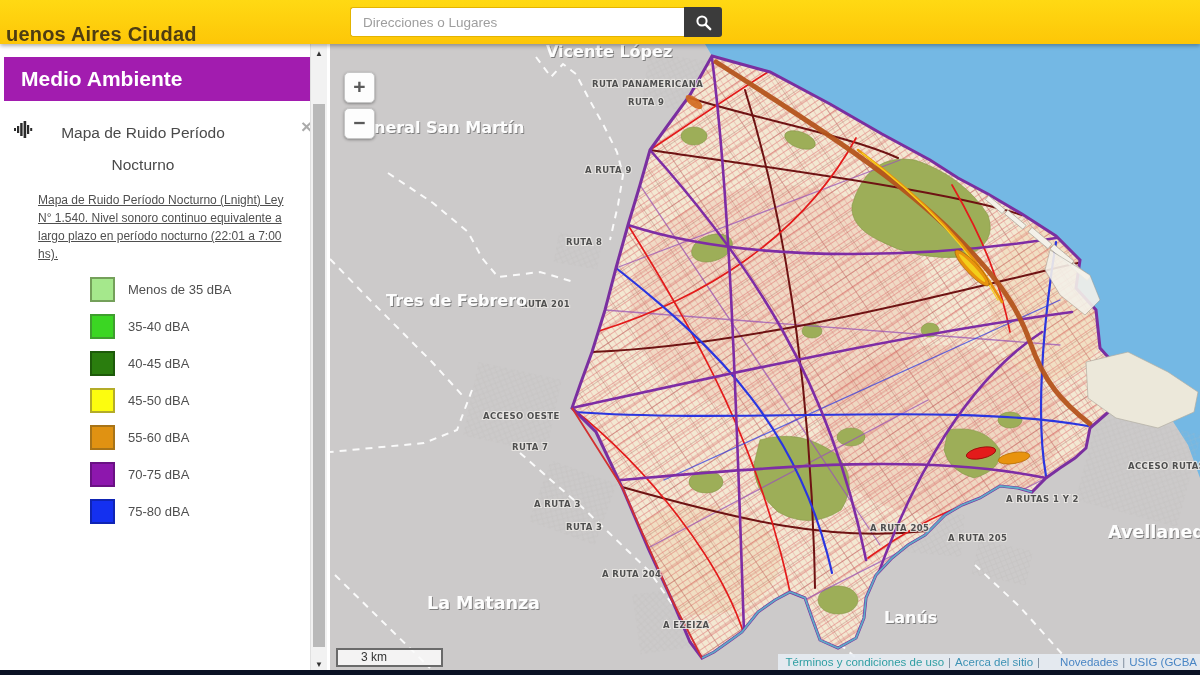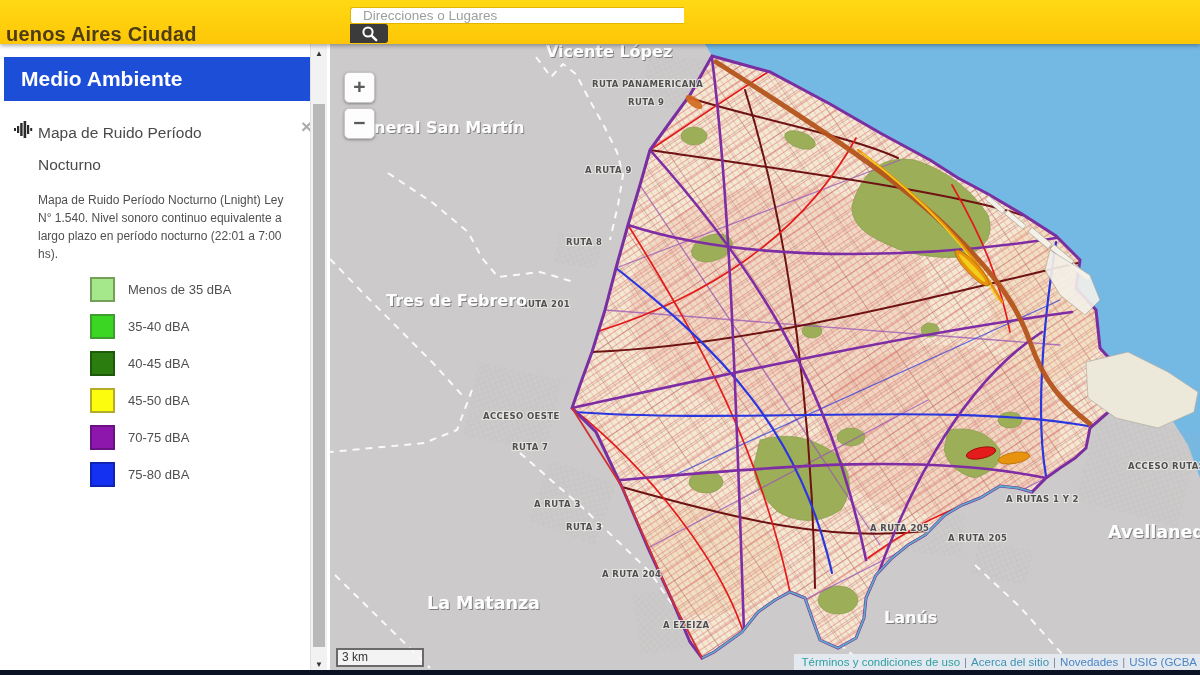--- a/index.html
+++ b/index.html
@@ -10,50 +10,50 @@
   
   .topbar{
     position:absolute;left:0;top:0;width:1200px;height:44px;
     background:linear-gradient(#FFD913,#FDC607);
     box-shadow:0 2px 4px rgba(0,0,0,.30);z-index:40;
   }
   .brand{
     position:absolute;left:6px;top:23px;font-size:20px;font-weight:bold;
     color:#4E3D12;letter-spacing:.2px;cursor:pointer;
   }
-  .searchwrap{position:absolute;left:350px;top:7px;height:28px;display:flex;flex-direction:column;}
+  .searchwrap{position:absolute;left:350px;top:7px;height:28px;display:flex;}
   .searchwrap input{
     width:334px;height:30px;border:1px solid #E3B400;border-right:none;
     border-radius:3px 0 0 3px;padding:0 12px;font-size:13.5px;color:#444;
     font-family:"Liberation Sans",sans-serif;outline:none;box-sizing:border-box;
   }
   .searchwrap input::placeholder{color:#9E9E9E;}
   .searchbtn{
     width:38px;height:30px;background:#3B3B3B;border:none;border-radius:0 3px 3px 0;
     display:flex;align-items:center;justify-content:center;cursor:pointer;
   }
   
   .sidebar{
     position:absolute;left:0;top:44px;width:330px;height:631px;background:#FFF;z-index:30;
   }
   .side-header{
-    margin:13px 0 0 4px;width:289px;height:44px;background:#1d4ed8;
+    margin:13px 0 0 4px;width:289px;height:44px;background:#a21caf;
     color:#FFF;font-size:21px;font-weight:bold;line-height:44px;padding-left:17px;
   }
-  .layer-row{position:relative;margin:16px 16px 0 14px;}
+  .layer-row{position:relative;margin:16px 16px 0 14px;text-align:center;}
   .wave-icon{position:absolute;left:0;top:4px;}
   .layer-title{
     margin-left:24px;width:210px;font-size:15.5px;line-height:2.05;color:#4A4A4A;
   }
   .layer-close{
     position:absolute;right:2px;top:0;font-size:19px;color:#ABABAB;
     cursor:pointer;line-height:1;font-weight:bold;
   }
   .layer-desc{
-    margin:10px 0 0 38px;width:254px;font-size:12px;line-height:1.52;color:#4F4F4F;
+    margin:10px 0 0 38px;width:254px;font-size:12px;line-height:1.52;color:#4F4F4F;text-decoration:underline;
   }
   .legend{margin:14px 0 0 46px;}
   .legend-row{display:flex;align-items:center;margin-bottom:12px;padding-left:44px;}
   .swatch{width:21px;height:21px;border:2px solid rgba(0,0,0,.3);box-sizing:content-box;}
   .legend-label{margin-left:13px;font-size:13px;color:#4F4F4F;}
   
   .sscroll{position:absolute;left:310px;top:0;width:16px;height:631px;background:#F2F2F2;border-left:1px solid #E0E0E0;}
   .sscroll .arr{position:absolute;left:0;width:16px;height:16px;font-size:8px;color:#333;
     text-align:center;line-height:16px;cursor:pointer;background:#F2F2F2;}
   .sscroll .arr.up{top:2px;} .sscroll .arr.down{bottom:2px;}
@@ -62,21 +62,21 @@
   .map{position:absolute;left:330px;top:44px;width:1014px;height:631px;}
   .zoomctl{position:absolute;left:344px;top:72px;z-index:20;}
   .zoombtn{
     width:29px;height:29px;background:#FDFDFD;border:1px solid #C6C6C6;border-radius:5px;
     box-shadow:0 1px 3px rgba(0,0,0,.35);font-size:21px;color:#5A5A5A;text-align:center;
     line-height:27px;margin-bottom:5px;cursor:pointer;font-weight:bold;
   }
   .scalebar{
     position:absolute;left:336px;bottom:8px;width:80px;height:15px;z-index:20;
     background:rgba(250,250,250,.85);border:2px solid #6A6A6A;
-    font-size:12px;color:#333;line-height:15px;padding-left:4px;
+    font-size:12px;color:#333;line-height:15px;padding-left:23px;
   }
   .footerlinks{
     position:absolute;right:0;bottom:5px;height:16px;z-index:25;
     background:rgba(230,236,242,.92);font-size:11.5px;line-height:16px;
     padding:0 3px 0 8px;white-space:nowrap;
   }
   .footerlinks a{text-decoration:none;cursor:pointer;}
   .footerlinks .sep{color:#7A8A9A;padding:0 4px;}
   .bottombar{position:absolute;left:0;bottom:0;width:1200px;height:5px;background:#0B1224;z-index:45;}
   
@@ -261,21 +261,21 @@
 </div>
 
 <div class="zoomctl">
   <div class="zoombtn">+</div>
   <div class="zoombtn">−</div>
 </div>
 
 <div class="scalebar">3 km</div>
 
 <div class="footerlinks">
-  <a style="color: rgb(47, 158, 163);">Términos y condiciones de uso</a><span class="sep">|</span><a style="color: rgb(61, 146, 180);">Acerca del sitio</a><span class="sep">|</span><a style="color: rgb(73, 133, 196);">Novedades</a><span class="sep">|</span><a style="color: rgb(73, 133, 196); text-align: right;">USIG (GCBA</a>
+  <a style="color: rgb(47, 158, 163);">Términos y condiciones de uso</a><span class="sep">|</span><a style="color: rgb(61, 146, 180);">Acerca del sitio</a><span class="sep">|</span><a style="color: rgb(73, 133, 196); margin-left: 16px;">Novedades</a><span class="sep">|</span><a style="color: rgb(73, 133, 196); text-align: right;">USIG (GCBA</a>
 </div>
 
 <div class="sidebar">
   <div class="side-header">Medio Ambiente</div>
 
   <div class="layer-row">
     <span class="wave-icon">
       <svg width="19" height="17" viewBox="0 0 19 17">
         <g fill="#2B2B2B">
           <rect x="0" y="7" width="2" height="3"></rect>
@@ -304,20 +304,24 @@
     </div>
     <div class="legend-row">
       <span class="swatch" style="background: rgb(42, 125, 14); border-color: rgb(29, 90, 10);"></span>
       <span class="legend-label">40-45 dBA</span>
     </div>
     <div class="legend-row">
       <span class="swatch" style="background: rgb(252, 252, 15); border-color: rgb(180, 172, 40);"></span>
       <span class="legend-label">45-50 dBA</span>
     </div>
     <div class="legend-row">
+      <span class="swatch" style="background: rgb(224, 146, 18); border-color: rgb(168, 116, 24);"></span>
+      <span class="legend-label">55-60 dBA</span>
+    </div>
+    <div class="legend-row">
       <span class="swatch" style="background: rgb(141, 23, 173); border-color: rgb(106, 17, 132);"></span>
       <span class="legend-label">70-75 dBA</span>
     </div>
     <div class="legend-row">
       <span class="swatch" style="background: rgb(20, 48, 240); border-color: rgb(15, 36, 180);"></span>
       <span class="legend-label">75-80 dBA</span>
     </div>
   </div>
 
   <div class="sscroll">

